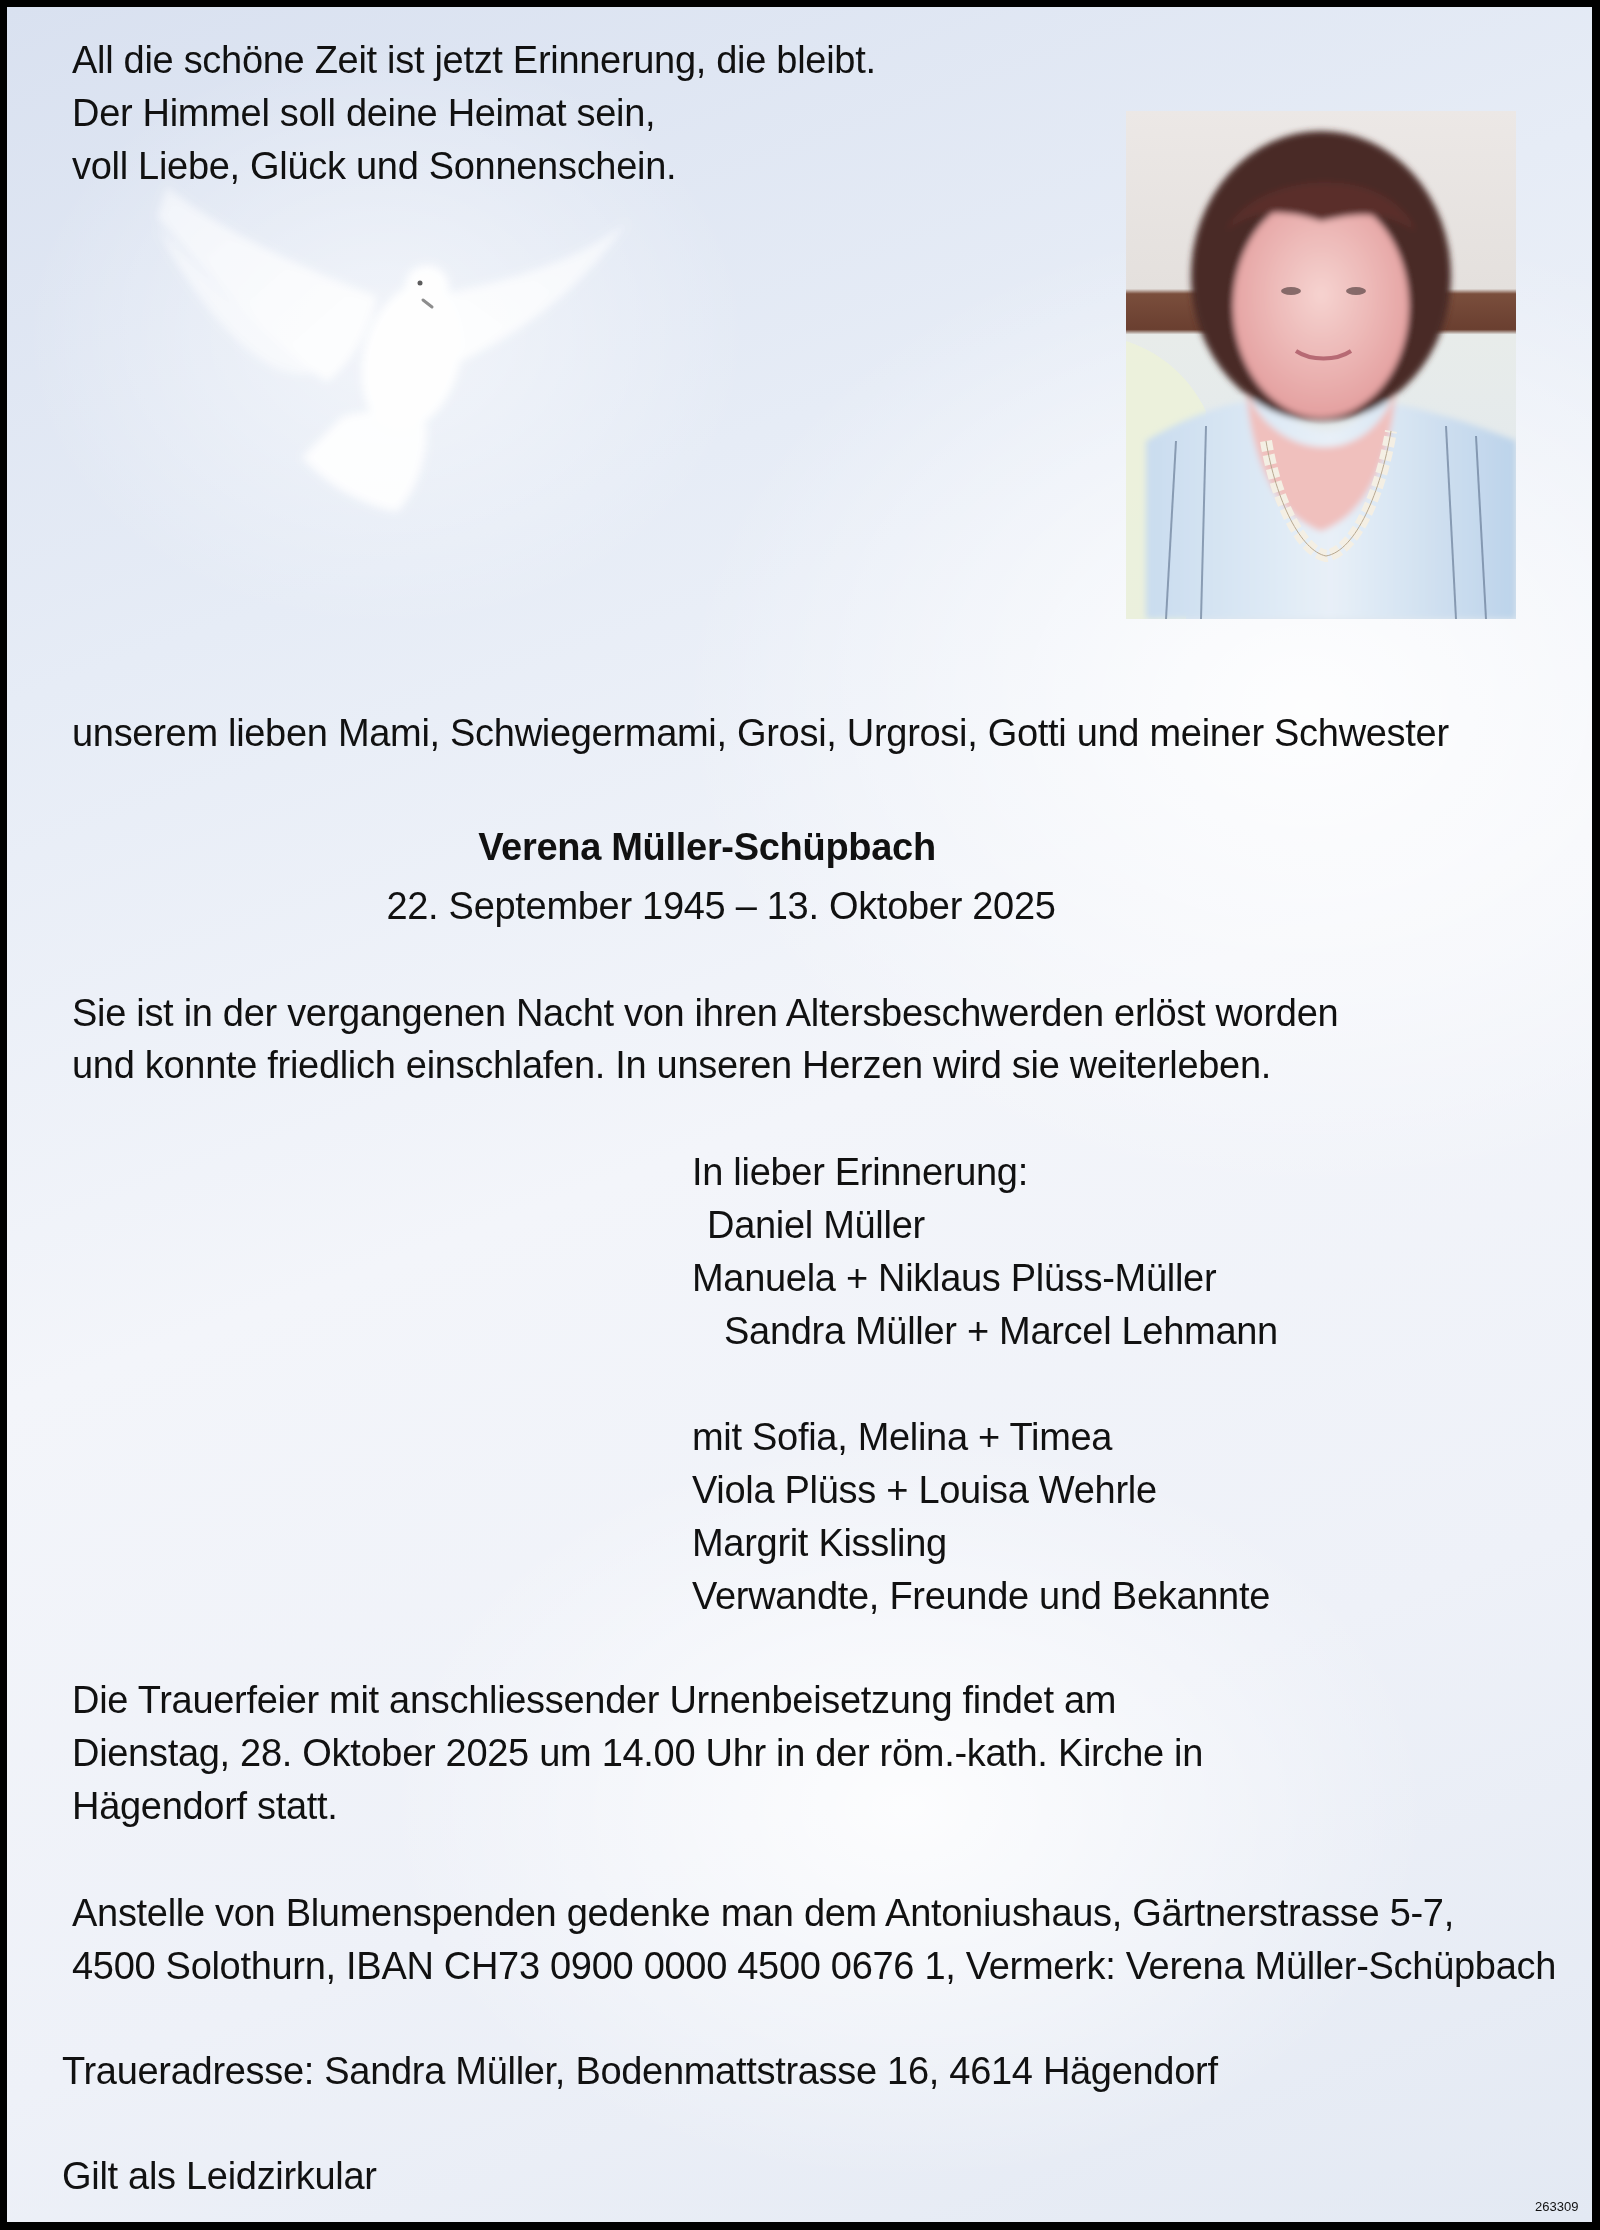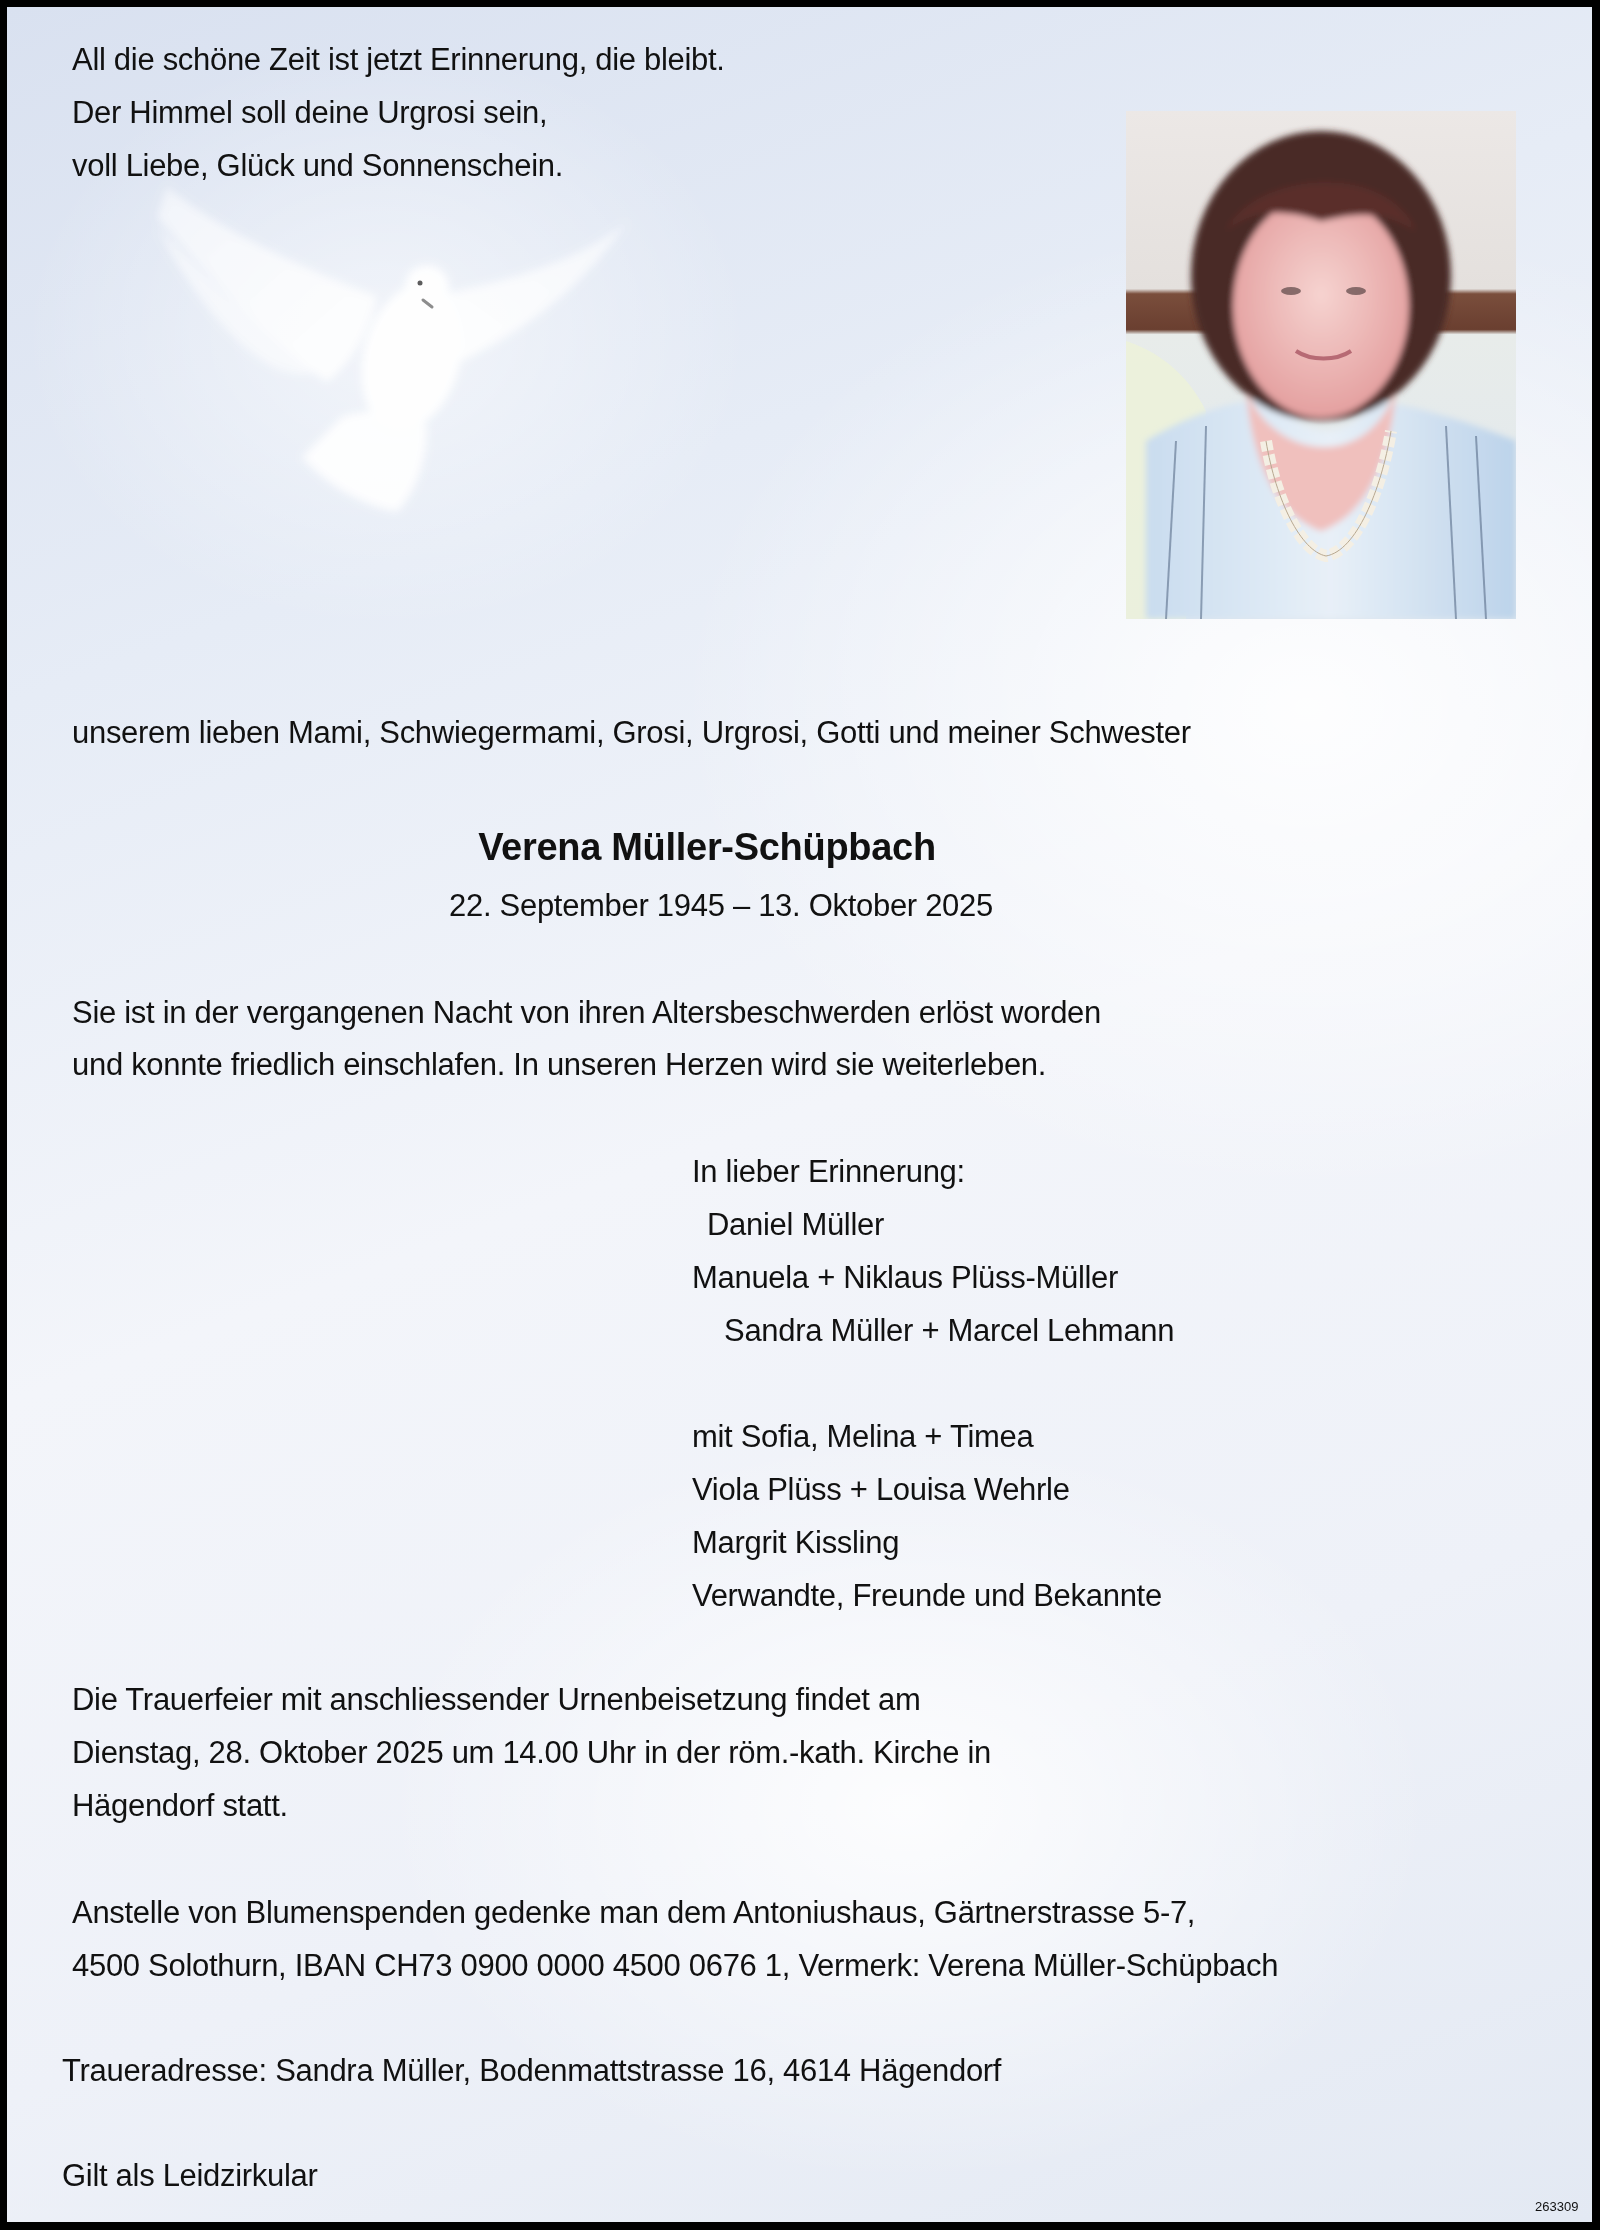--- a/index.html
+++ b/index.html
@@ -8,21 +8,21 @@
     position:absolute; left:7px; top:7px; width:1585px; height:2215px;
     background:
       radial-gradient(ellipse 520px 420px at 380px 330px, rgba(255,255,255,0.55), rgba(255,255,255,0) 70%),
       radial-gradient(ellipse 900px 700px at 1300px 700px, rgba(255,255,255,0.9), rgba(255,255,255,0) 70%),
       radial-gradient(ellipse 700px 500px at 900px 1800px, rgba(255,255,255,0.85), rgba(255,255,255,0) 75%),
       linear-gradient(160deg, #d9e1f0 0%, #e6ecf6 25%, #f3f5fa 50%, #eef1f8 75%, #e3e9f3 100%);
     font-family: "Liberation Sans", sans-serif;
     color:#111;
     overflow:hidden;
   }
-  .line { position:absolute; font-size:31px; line-height:40px; white-space:nowrap; letter-spacing:-0.3px; }
+  .line { position:absolute; font-size:38px; line-height:40px; white-space:nowrap; letter-spacing:-0.3px; }
   .name { position:absolute; font-size:38px; font-weight:bold; line-height:46px; white-space:nowrap; text-align:center; letter-spacing:-0.3px;}
   .center { text-align:center; }
   .photo {
     position:absolute; left:1119px; top:104px; width:390px; height:508px; overflow:hidden;
     background:#e8e4e1;
   }
   .doc-id { position:absolute; font-size:13px; line-height:16px; white-space:nowrap; }
   .dove { position:absolute; left:120px; top:160px; width:520px; height:360px; opacity:0.95; }
 </style>
 </head>
@@ -55,21 +55,21 @@
 
       <circle cx="300" cy="120" r="22" fill="#ffffff"></circle>
 
       <path d="M215 250 C 240 240, 290 245, 300 260 C 300 300, 285 330, 270 345 C 240 340, 200 320, 175 290 Z" fill="#ffffff" fill-opacity="0.95"></path>
     </g>
     <circle cx="293" cy="116" r="2.5" fill="#555"></circle>
     <path d="M296 133 L 305 140" stroke="#888" stroke-width="3" stroke-linecap="round"></path>
   </svg>
 
   <div class="line" style="left:65px; top:33px;">All die schöne Zeit ist jetzt Erinnerung, die bleibt.</div>
-  <div class="line" style="left:65px; top:86px;">Der Himmel soll deine Urgrosi sein,</div>
+  <div class="line" style="left:65px; top:86px;">Der Himmel soll deine Heimat sein,</div>
   <div class="line" style="left:65px; top:139px;">voll Liebe, Glück und Sonnenschein.</div>
 
   <div class="photo">
     <svg width="390" height="508" viewBox="0 0 390 508">
       <defs>
         <linearGradient id="bg" x1="0" y1="0" x2="0" y2="1">
           <stop offset="0" stop-color="#ece8e6"></stop>
           <stop offset="0.35" stop-color="#e4e0dd"></stop>
           <stop offset="0.36" stop-color="#7a4e3c"></stop>
           <stop offset="0.43" stop-color="#6a3f30"></stop>

